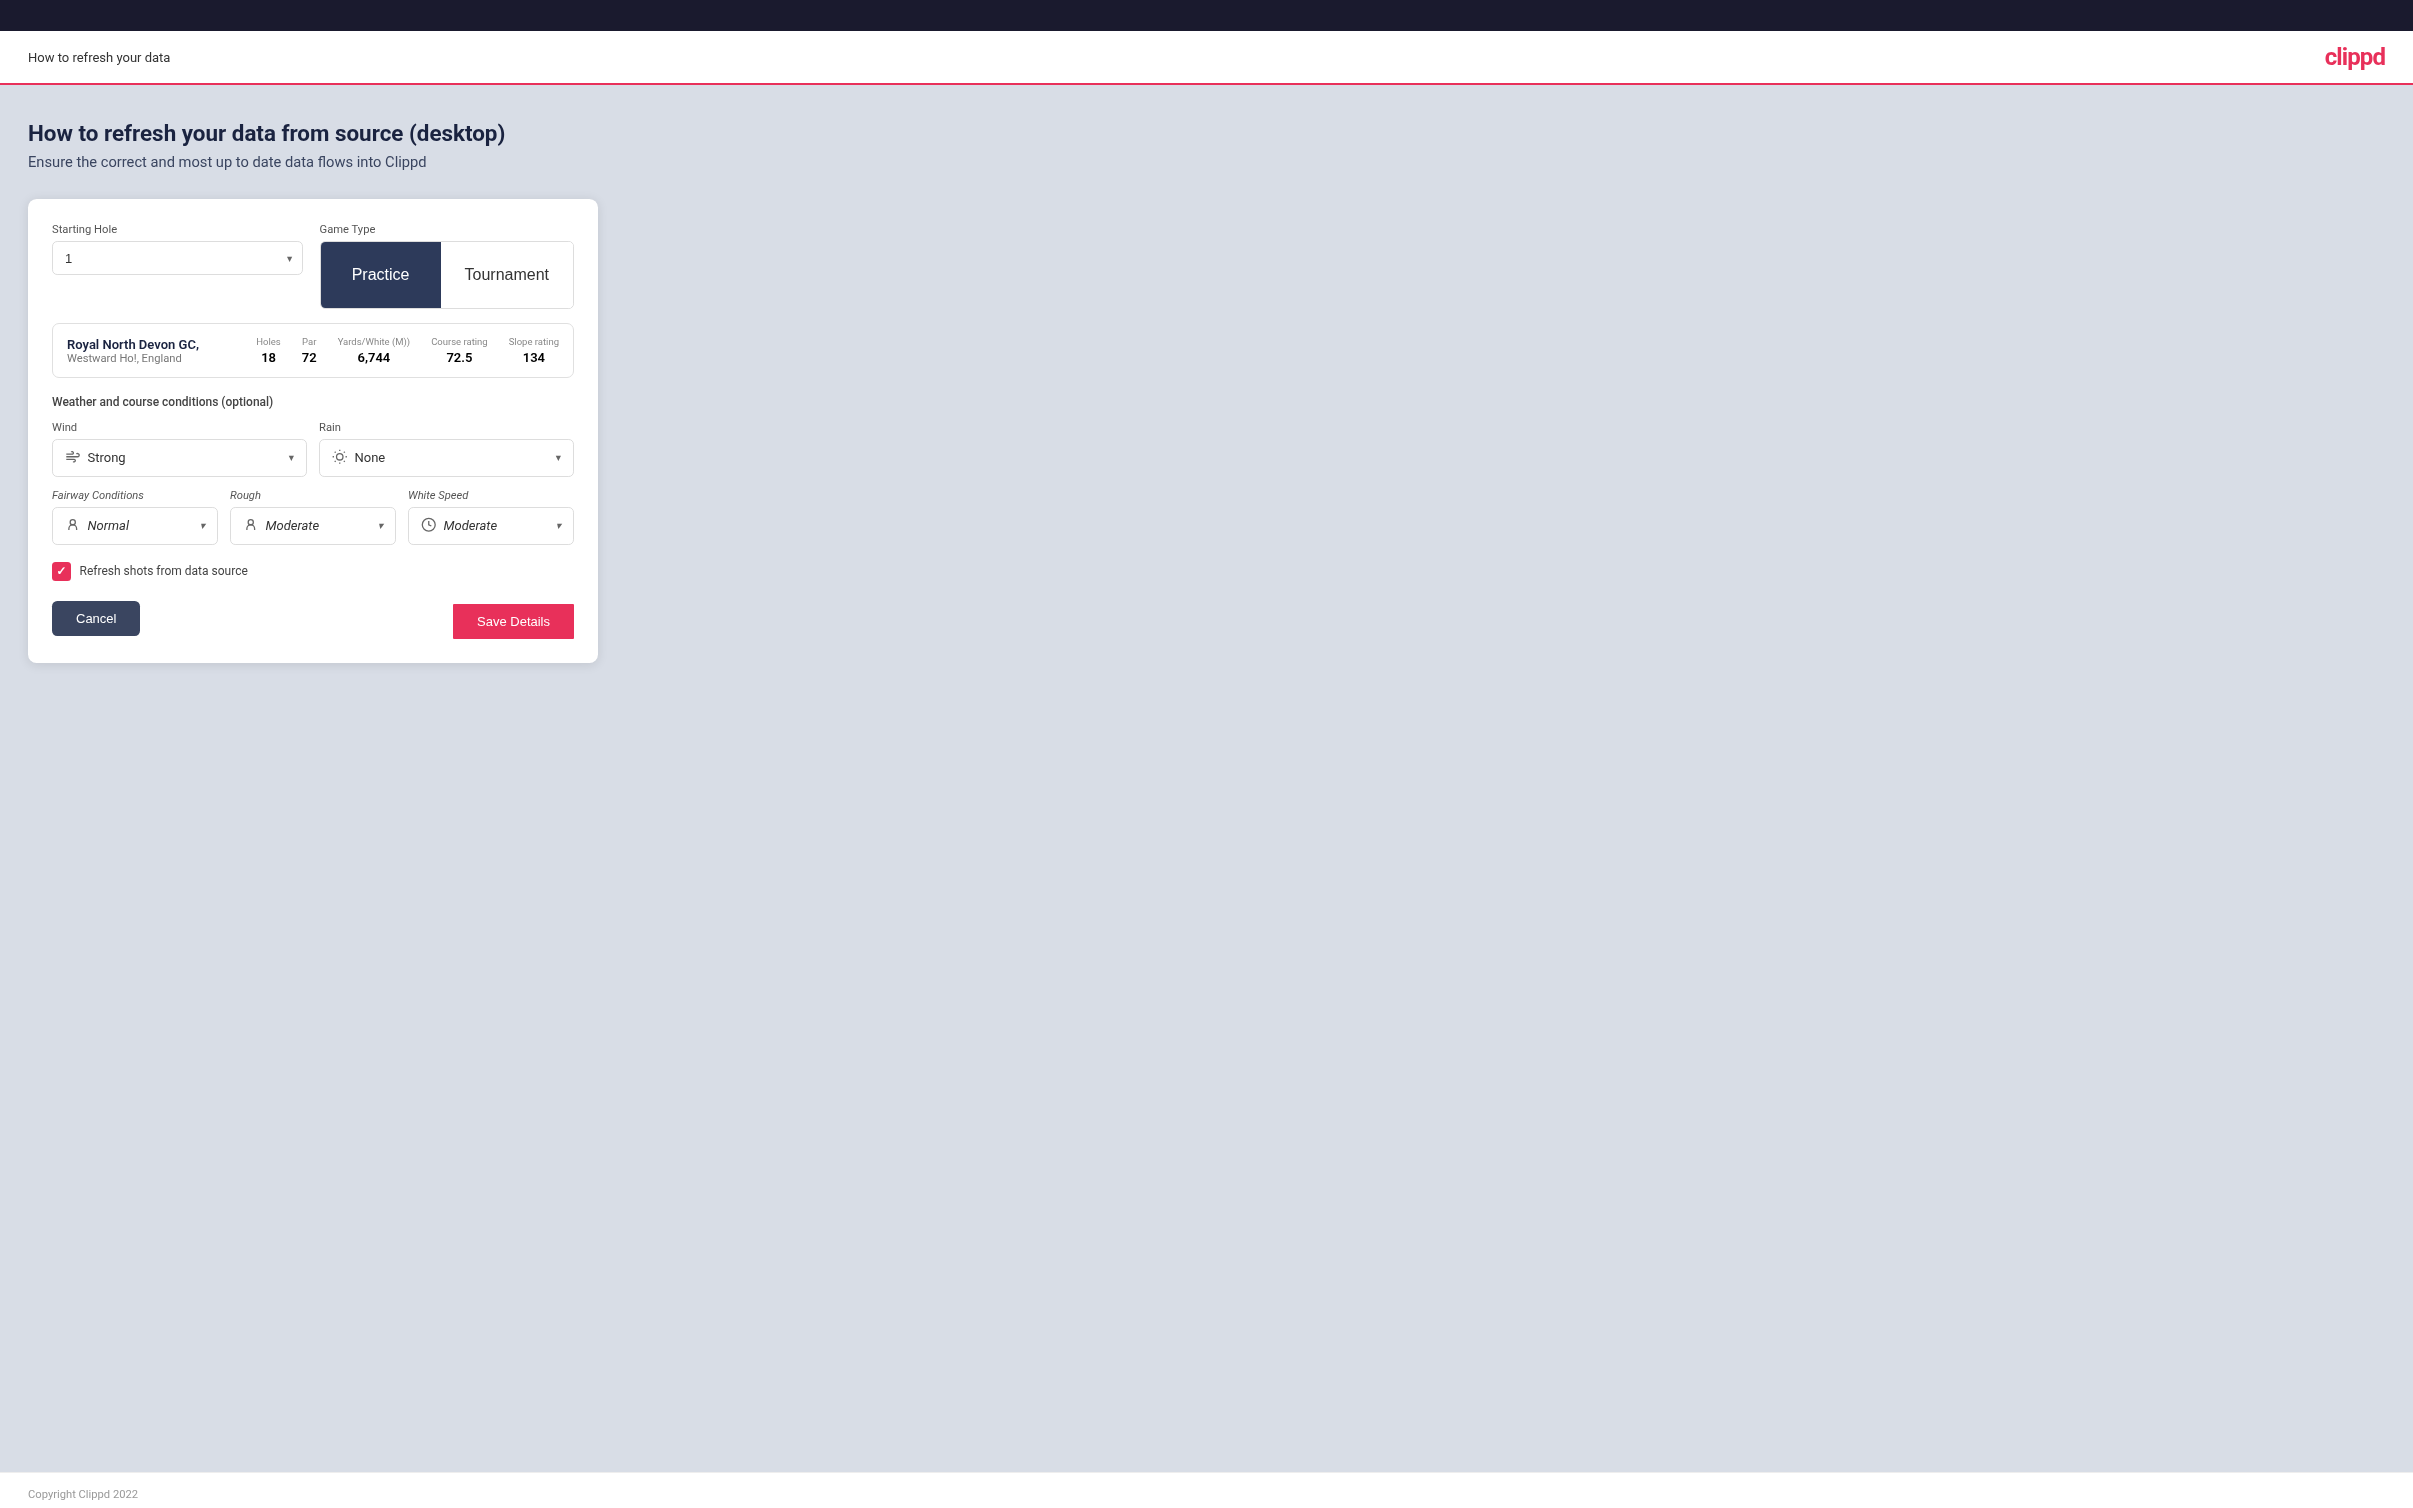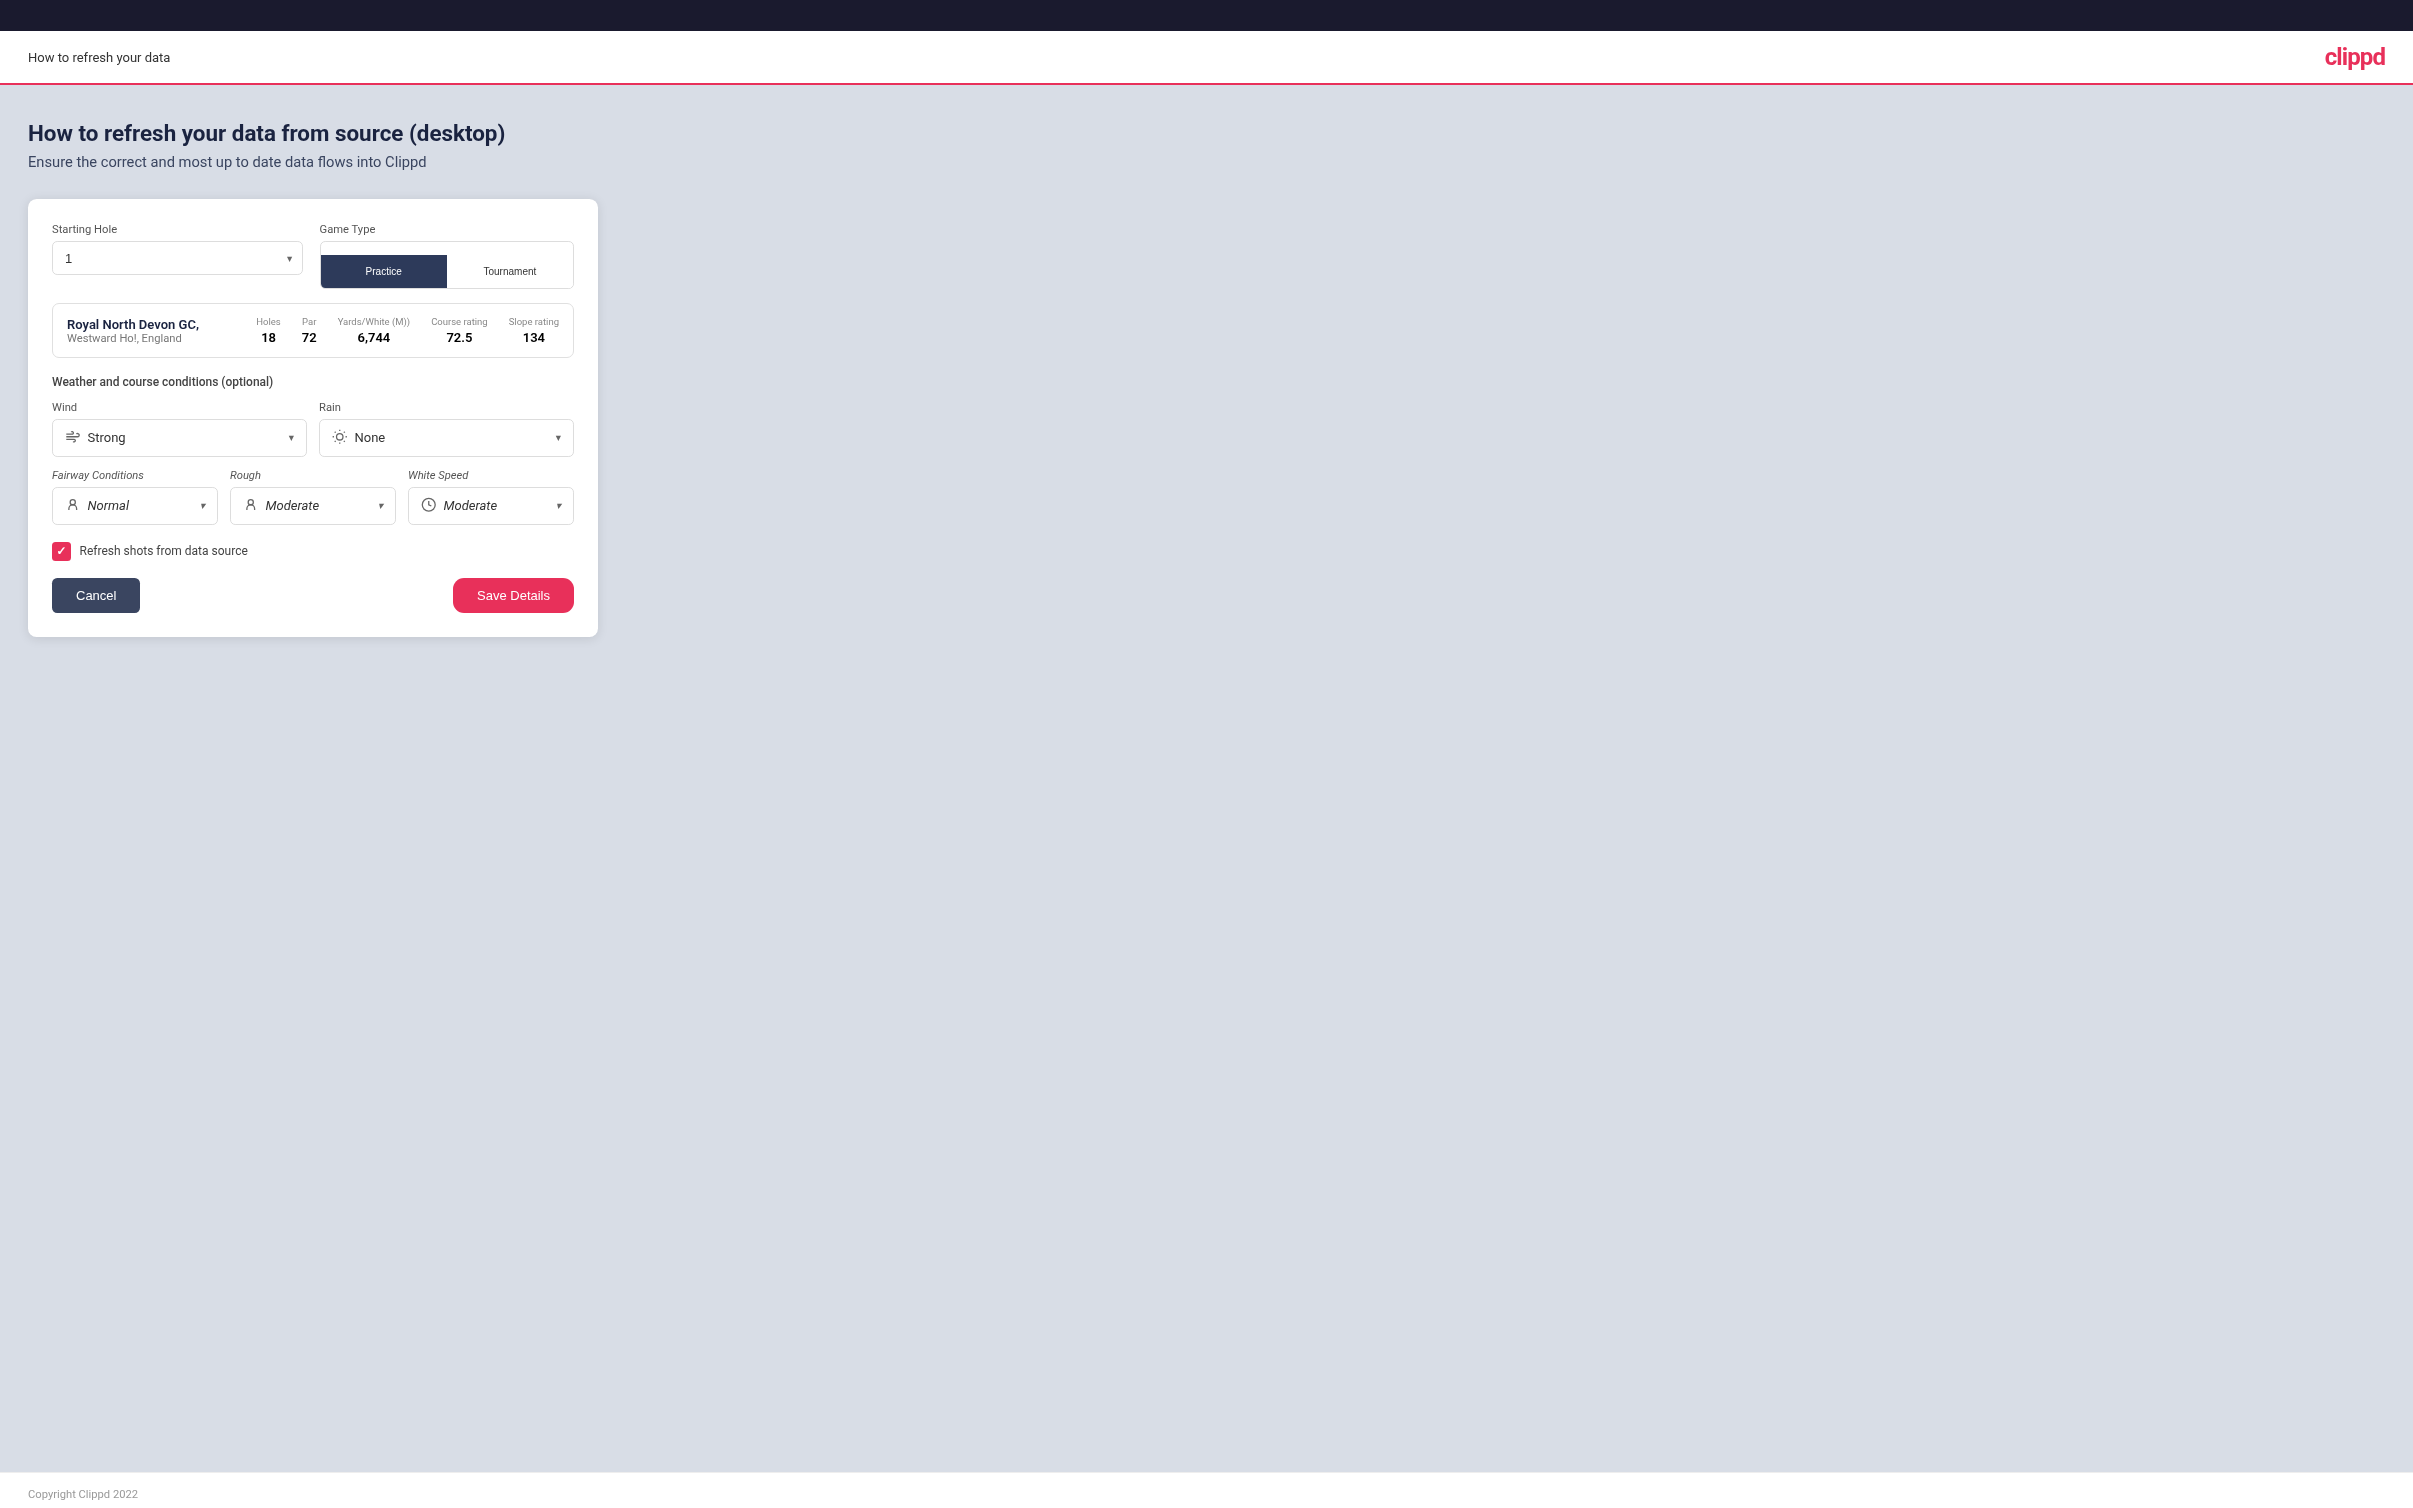--- a/index.html
+++ b/index.html
@@ -137,26 +137,25 @@
 
     .game-type-group {
       display: flex;
       border-radius: 5.2px;
       overflow: hidden;
       border: 0.9px solid #ddd;
     }
 
     .game-type-btn {
       flex: 1;
-      padding: 11px;
+      padding: 24px;
       border: none;
-      font-size: 10px;
+      font-size: 16px;
       cursor: pointer;
       font-weight: 500;
-      margin-top: 13px;
     }
 
     .game-type-btn.active {
       background: #2d3a5a;
       color: #fff;
     }
 
     .game-type-btn.inactive {
       background: #fff;
       color: #333;
@@ -272,24 +271,25 @@
       font-size: 13px;
       cursor: pointer;
       font-weight: 500;
     }
 
     .btn-save {
       background: #e8305a;
       color: #fff;
       border: none;
       padding: 10.4px 24px;
-      border-radius: 11px;
+      border-radius: 1px;
       font-size: 13px;
       cursor: pointer;
       font-weight: 500;
+      margin-top: 6px;
     }
 
     .sidebar-text {
       flex: 1;
       padding-top: 17px;
     }
 
     .sidebar-text p {
       font-size: 15.5px;
       color: #1a2340;

